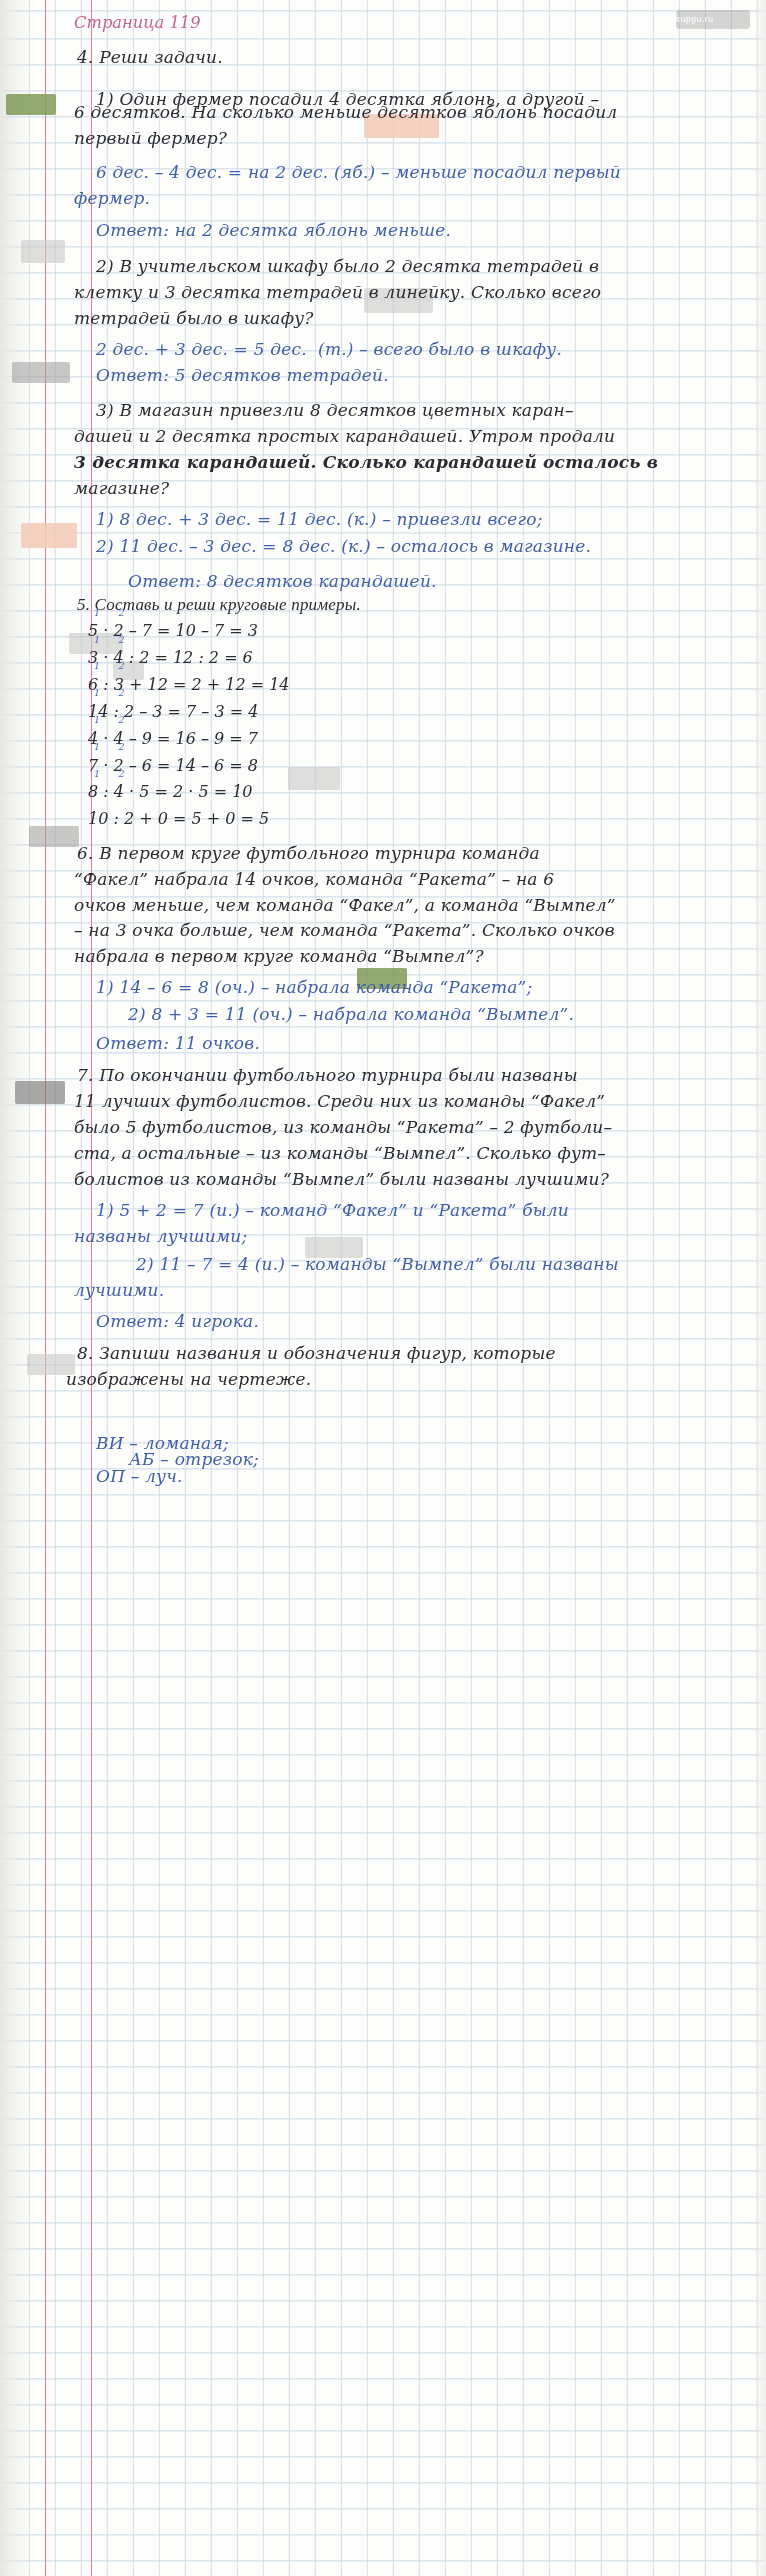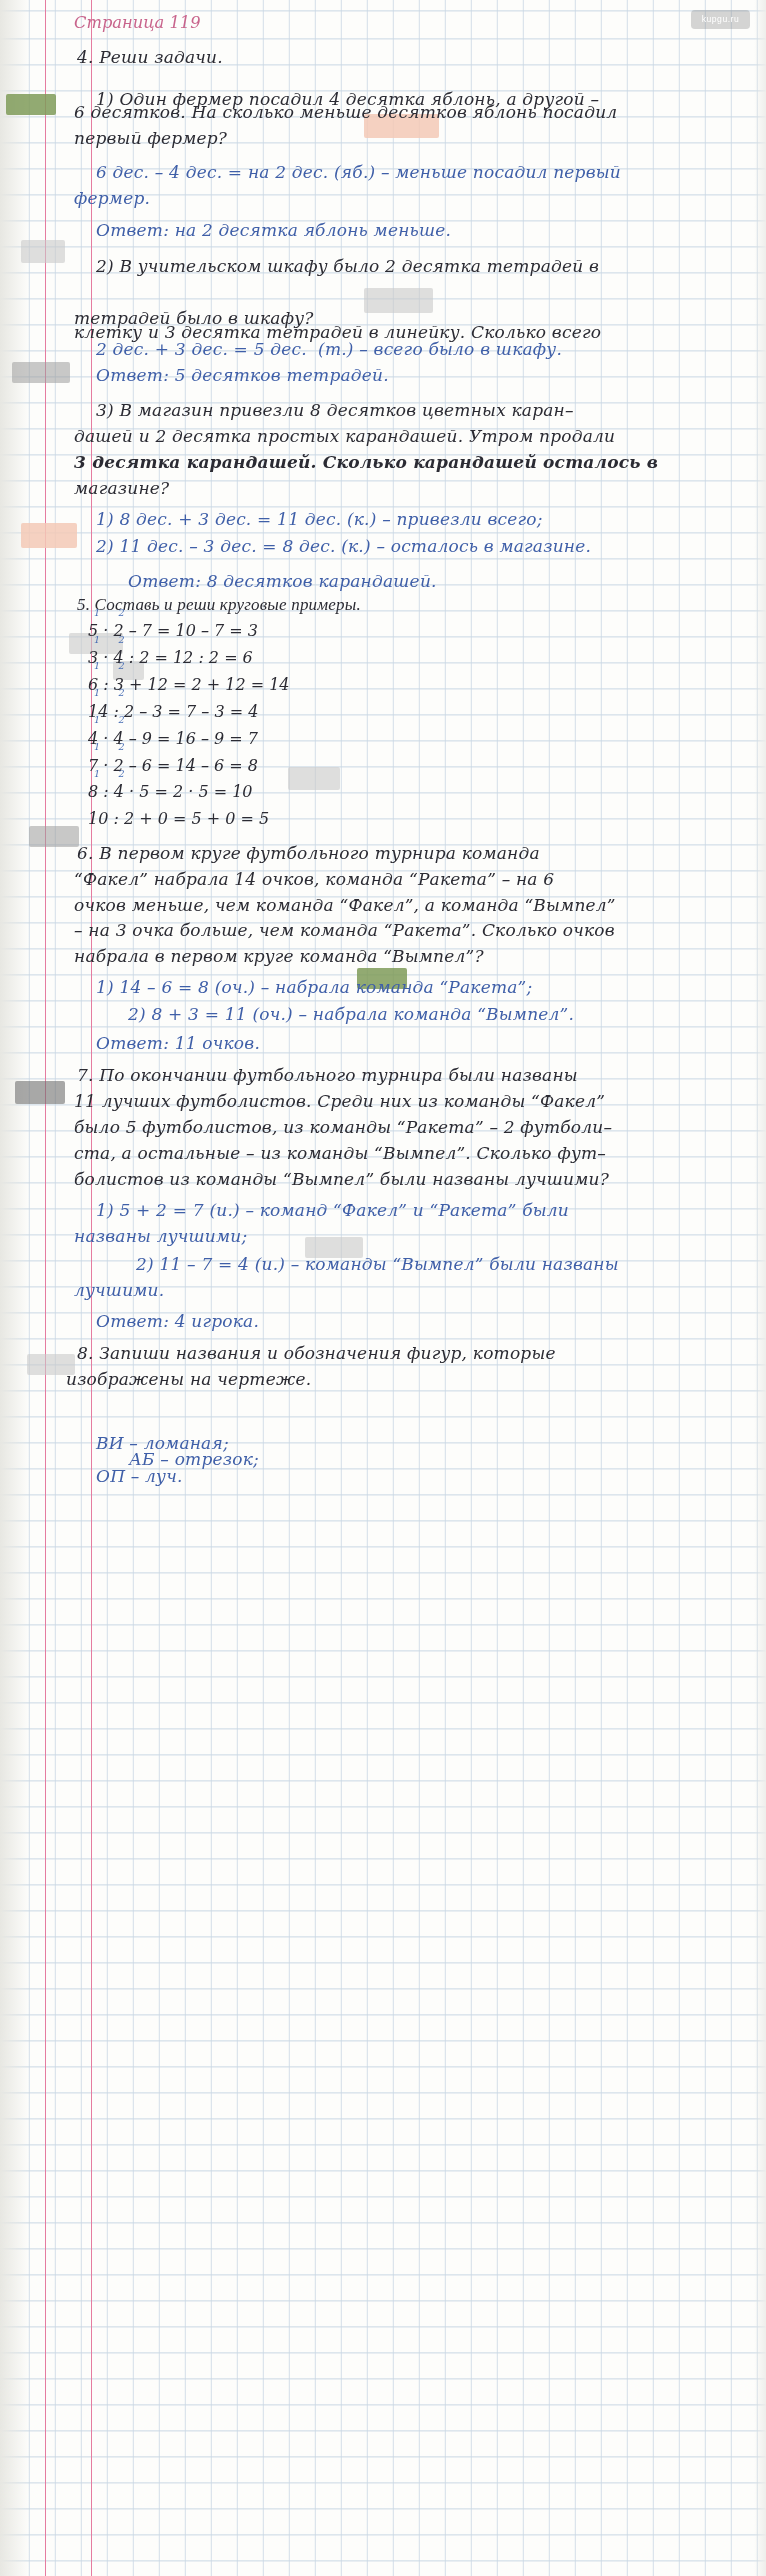--- a/index.html
+++ b/index.html
@@ -65,24 +65,24 @@
     font-size:9.6px;
     line-height:10.5px;
     color:#4a6fb5;
     white-space:pre;
   }
   .pagehdr{
     font-size:16.3px;font-style:italic;color:#c8648c;
   }
   .watermark{
     position:absolute;right:17px;top:9.6px;
-    width:59px;height:19px;border-radius:3.8px;
+    width:74px;height:19px;border-radius:3.8px;
     background:rgba(120,120,120,0.30);
     color:#ffffff;font-family:"Liberation Sans",sans-serif;
-    font-size:8.6px;line-height:19px;text-align:center;
+    font-size:8.6px;line-height:19px;text-align:left;
     letter-spacing:0.5px;
     margin-left:24px;
   }
   
   .smudge{position:absolute;border-radius:1.9px;}
   .s-green{background:#7f9b59;opacity:.85;}
   .s-gray{background:#9d9d9d;opacity:.55;}
   .s-lgray{background:#c9c9c9;opacity:.6;}
   .s-peach{background:#f3c9b6;opacity:.85;}
   .s-dgray{background:#6f6f6f;opacity:.6;}
@@ -120,21 +120,21 @@
   <div class="row hand dark" style="left:77px;top:44px;">4. Реши задачи.</div>
 
   <div class="row hand dark" style="left:96px;top:86px;">1) Один фермер посадил 4 десятка яблонь, а другой –</div>
   <div class="row hand dark" style="left:74px;top:99px;">6 десятков. На сколько меньше десятков яблонь посадил</div>
   <div class="row hand dark" style="left:74px;top:125px;">первый фермер?</div>
   <div class="row hand blue" style="left:96px;top:159px;">6 дес. – 4 дес. = на 2 дес. (яб.) – меньше посадил первый</div>
   <div class="row hand blue" style="left:74px;top:185px;">фермер.</div>
   <div class="row hand blue" style="left:96px;top:217px;">Ответ: на 2 десятка яблонь меньше.</div>
 
   <div class="row hand dark" style="left:96px;top:253px;">2) В учительском шкафу было 2 десятка тетрадей в</div>
-  <div class="row hand dark" style="left:74px;top:279px;margin-top:40px;">клетку и 3 десятка тетрадей в линейку. Сколько всего</div>
+  <div class="row hand dark" style="left:74px;top:279px;">клетку и 3 десятка тетрадей в линейку. Сколько всего</div>
   <div class="row hand dark" style="left:74px;top:305px;">тетрадей было в шкафу?</div>
   <div class="row hand blue" style="left:96px;top:336px;">2 дес. + 3 дес. = 5 дес.  (т.) – всего было в шкафу.</div>
   <div class="row hand blue" style="left:96px;top:362px;">Ответ: 5 десятков тетрадей.</div>
 
   <div class="row hand dark" style="left:96px;top:397px;">3) В магазин привезли 8 десятков цветных каран–</div>
   <div class="row hand dark" style="left:74px;top:423px;">дашей и 2 десятка простых карандашей. Утром продали</div>
   <div class="row hand dark" style="left:74px;top:449px;font-weight:bold;">3 десятка карандашей. Сколько карандашей осталось в</div>
   <div class="row hand dark" style="left:74px;top:475px;">магазине?</div>
   <div class="row hand blue" style="left:96px;top:506px;">1) 8 дес. + 3 дес. = 11 дес. (к.) – привезли всего;</div>
   <div class="row hand blue" style="left:96px;top:533px;">2) 11 дес. – 3 дес. = 8 дес. (к.) – осталось в магазине.</div>

